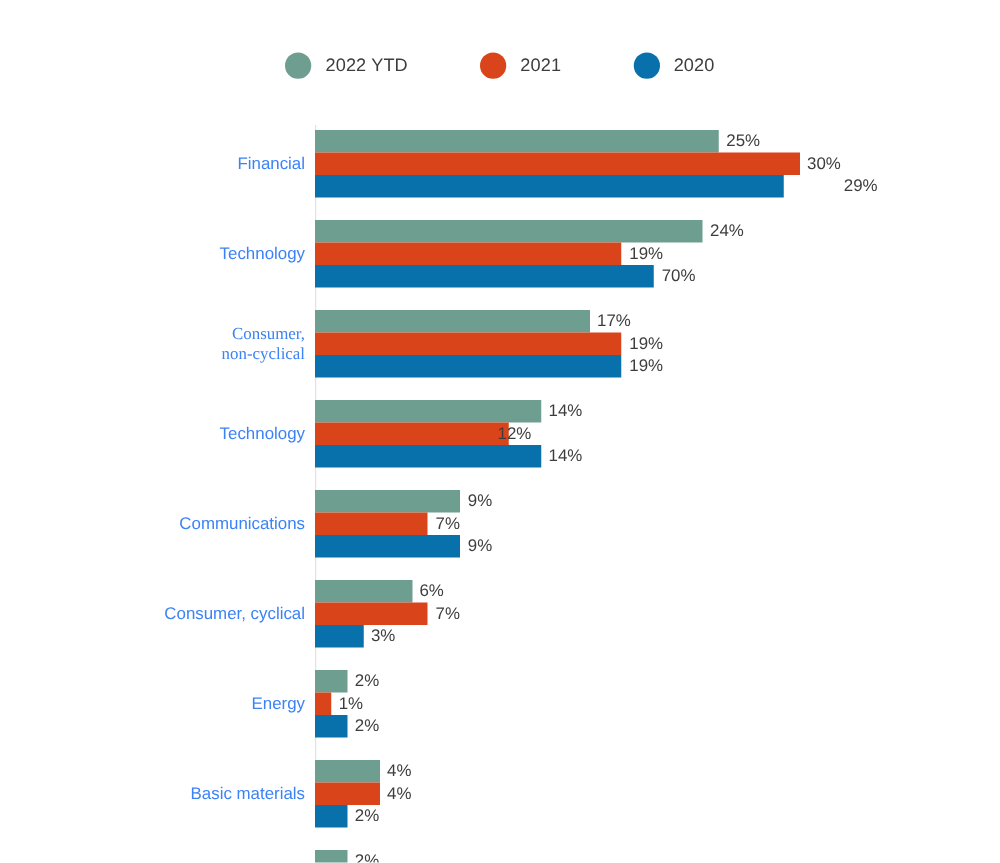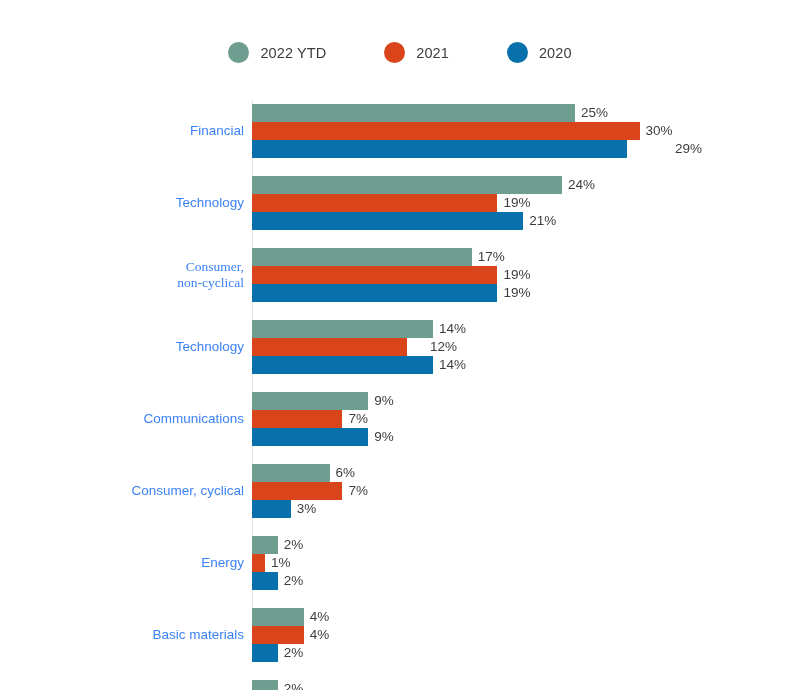--- a/index.html
+++ b/index.html
@@ -142,21 +142,21 @@
         <div class="bar-row" style="top: 0px;">
           <div class="bar" title="2022 YTD: 24%" style="width: 310.08px; background: rgb(109, 158, 144);"></div>
           <div class="bar-value" style="left: 310.08px;">24%</div>
         </div>
         <div class="bar-row" style="top: 18px;">
           <div class="bar" title="2021: 19%" style="width: 245.48px; background: rgb(217, 68, 26);"></div>
           <div class="bar-value" style="left: 245.48px;">19%</div>
         </div>
         <div class="bar-row" style="top: 36px;">
           <div class="bar" title="2020: 21%" style="width: 271.32px; background: rgb(8, 113, 171);"></div>
-          <div class="bar-value" style="left: 271.32px;">21%</div>
+          <div class="bar-value" style="left: 271.32px;">70%</div>
         </div>
       </div>
       <div class="group" style="top: 248px; height: 54px;">
         <div class="cat-label" style="top: 11px; font-family: Liberation Serif, serif;">Consumer,
 non-cyclical</div>
         <div class="bar-row" style="top: 0px;">
           <div class="bar" title="2022 YTD: 17%" style="width: 219.64px; background: rgb(109, 158, 144);"></div>
           <div class="bar-value" style="left: 219.64px;">17%</div>
         </div>
         <div class="bar-row" style="top: 18px;">
@@ -169,21 +169,21 @@
         </div>
       </div>
       <div class="group" style="top: 320px; height: 54px;">
         <div class="cat-label" style="top: 19px;">Technology</div>
         <div class="bar-row" style="top: 0px;">
           <div class="bar" title="2022 YTD: 14%" style="width: 180.88px; background: rgb(109, 158, 144);"></div>
           <div class="bar-value" style="left: 180.88px;">14%</div>
         </div>
         <div class="bar-row" style="top: 18px;">
           <div class="bar" title="2021: 12%" style="width: 155.04px; background: rgb(217, 68, 26);"></div>
-          <div class="bar-value" style="left: 172px;">12%</div>
+          <div class="bar-value" style="left: 140px;">12%</div>
         </div>
         <div class="bar-row" style="top: 36px;">
           <div class="bar" title="2020: 14%" style="width: 180.88px; background: rgb(8, 113, 171);"></div>
           <div class="bar-value" style="left: 180.88px;">14%</div>
         </div>
       </div>
       <div class="group" style="top: 392px; height: 54px;">
         <div class="cat-label" style="top: 19px;">Communications</div>
         <div class="bar-row" style="top: 0px;">
           <div class="bar" title="2022 YTD: 9%" style="width: 116.28px; background: rgb(109, 158, 144);"></div>

